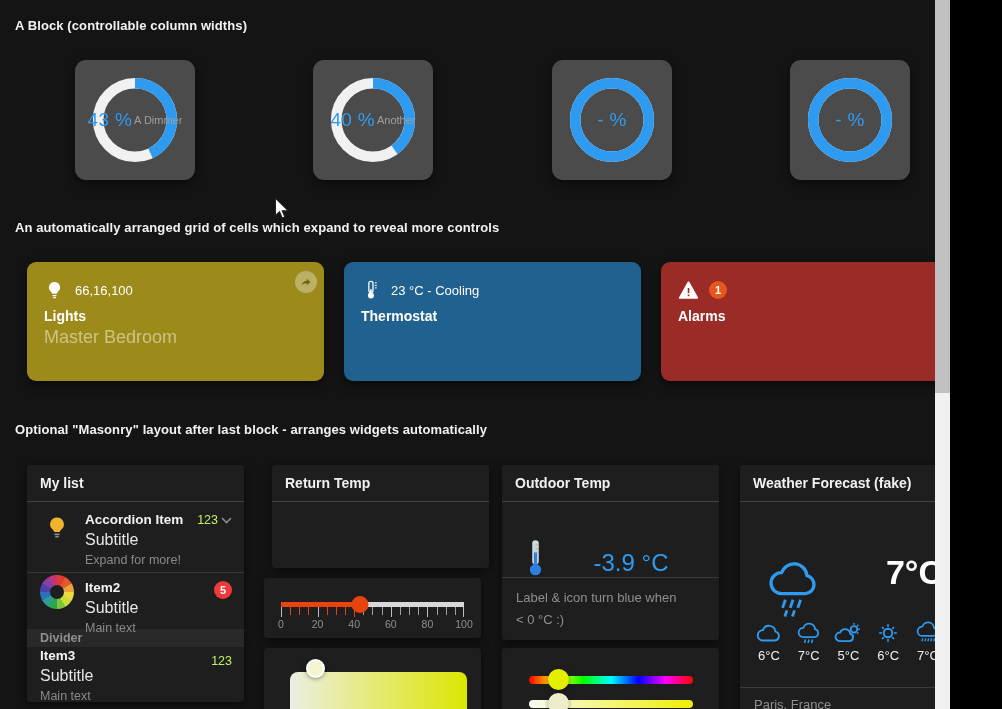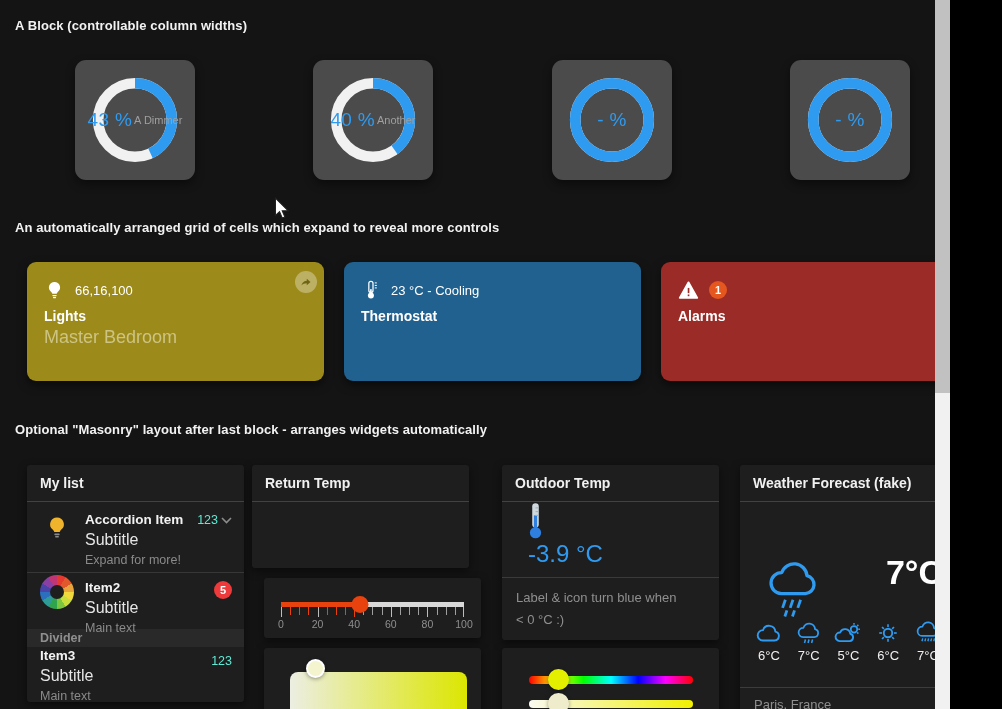--- a/index.html
+++ b/index.html
@@ -53,21 +53,21 @@
     box-shadow:0 3px 8px rgba(0,0,0,.5); color:#eaeaea;
   }
   .widget-header {
     height:37px; display:flex; align-items:center; padding:0 13px;
     font-size:14px; font-weight:700; color:#f1f1f1; border-bottom:1px solid #424242;
   }
   .list-item { position:relative; }
   .li-title { font-size:13.5px; font-weight:700; color:#f2f2f2; }
   .li-sub { font-size:16px; color:#e6e6e6; margin-top:4px; }
   .li-text { font-size:12.5px; color:#8a8a8a; margin-top:4px; }
-  .li-right { position:absolute; right:12px; font-size:12.5px; color:#5eead4; display:flex; align-items:center; gap:3px; }
+  .li-right { position:absolute; right:12px; font-size:12.5px; color:#bef264; display:flex; align-items:center; gap:3px; }
   .divider-row { height:18px; background:#292929; display:flex; align-items:center; padding:0 13px;
     font-size:12.5px; font-weight:600; color:#8f8f8f; }
   .color-wheel { width:34px; height:34px; border-radius:50%; position:relative;
     background:conic-gradient(#e4392f 0 30deg,#e0592c 0 60deg,#e8a33d 0 90deg,#f0d93c 0 120deg,#c8dd3a 0 150deg,#7cc63f 0 180deg,#2fa44c 0 210deg,#2e9b97 0 240deg,#2d6fbf 0 270deg,#4a44a8 0 300deg,#8a3fa5 0 330deg,#c03674 0 360deg); }
   .color-wheel::after { content:""; position:absolute; left:10px; top:10px; width:14px; height:14px; border-radius:50%; background:#1e1e1e; }
 
   .big-value { font-size:26px; color:#f5f5f5; }
   .temp-blue { font-size:24px; color:#2f9bf0; }
   .note-text { font-size:13px; color:#8f8f8f; line-height:22px; }
 
@@ -242,21 +242,21 @@
         <div class="li-title">Item3</div>
         <div class="li-sub">Subtitle</div>
         <div class="li-text">Main text</div>
       </div>
       <div class="li-right" style="top:7px;">
         <span>123</span>
       </div>
     </div>
   </div>
 
-  <div class="widget" style="left:252px; top:465px; height:103px;">
+  <div class="widget" style="left:272px; top:465px; height:103px;">
     <div class="widget-header">Return Temp</div>
   </div>
 
   <div class="widget" style="left:264px; top:578px; height:60px;">
     <div class="ruler">
       <div class="ruler-track">
         <div class="ruler-fill" style="width: 43%;"></div>
       </div>
       <div class="ruler-ticks">
         <div class="ruler-ticks-hot" style="width: 43%;"></div>
@@ -277,21 +277,21 @@
     </div>
   </div>
 
   <div class="widget" style="left:264px; top:648px; height:110px;">
     <div class="sat-box"></div>
     <div class="round-thumb" style="left:42px; top:11px; width:19px; height:19px; background:#f4f4cf; border:2px solid #fff;"></div>
   </div>
 
   <div class="widget" style="left:502px; top:465px; height:175px;">
     <div class="widget-header">Outdoor Temp</div>
-    <div style="height:76px; display:flex; align-items:flex-start; padding-left:26px; border-bottom:1px solid #3a3a3a;flex-direction:column;">
+    <div style="height:76px; display:flex; align-items:flex-end; padding-left:26px; border-bottom:1px solid #3a3a3a;">
       <svg width="15" height="38" viewBox="0 0 16 40">
         <rect x="4.5" y="1" width="7" height="26" rx="3.5" fill="#cfd8dc"></rect>
         <rect x="6.3" y="14" width="3.4" height="14" fill="#2f7fe0"></rect>
         <circle cx="8" cy="32.5" r="6" fill="#2f7fe0"></circle>
         <line x1="8" y1="6" x2="11" y2="6" stroke="#9eb2bc" stroke-width="1.2"></line>
         <line x1="8" y1="10" x2="11" y2="10" stroke="#9eb2bc" stroke-width="1.2"></line>
         <line x1="8" y1="14" x2="11" y2="14" stroke="#9eb2bc" stroke-width="1.2"></line>
       </svg>
       <div style="flex:1; text-align:center;">
         <span class="temp-blue">-3.9 °C</span>

